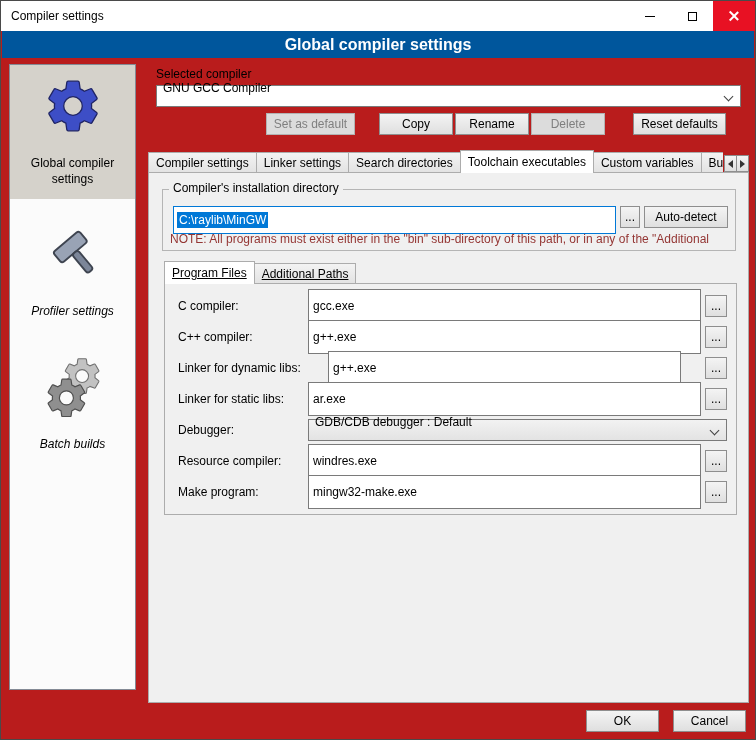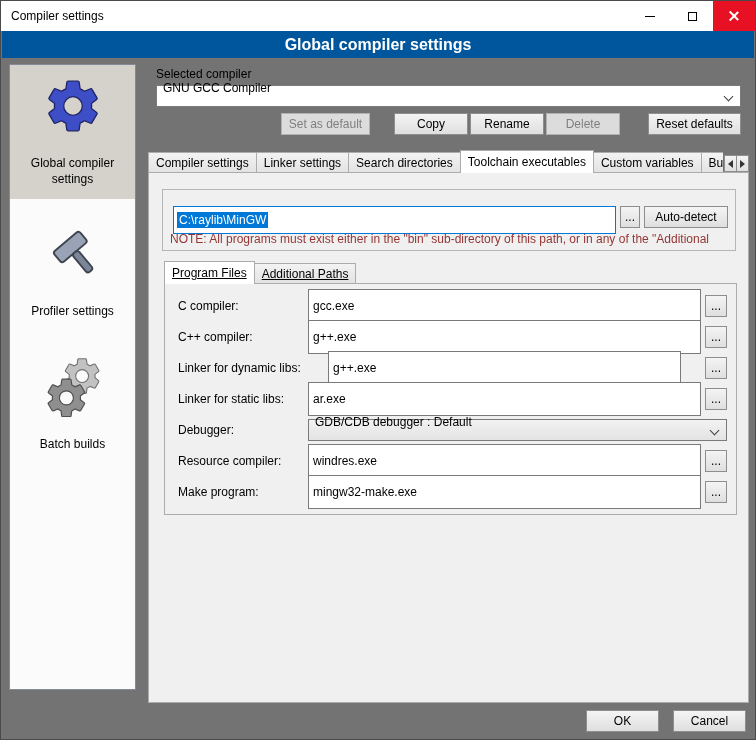--- a/index.html
+++ b/index.html
@@ -2,21 +2,21 @@
 <html><head>
 <meta charset="utf-8">
 <style>
   * { box-sizing: border-box; }
   html,body { margin:0; padding:0; }
   body {
     width:756px; height:740px; position:relative;
     font-family:"Liberation Sans","DejaVu Sans",sans-serif;
     font-size:12px; color:#000; background:#fff;
   }
-  .window { position:absolute; inset:0; border:1px solid #4a4a4a; background:#737373; }
+  .window { position:absolute; inset:0; border:1px solid #4a4a4a; background:#b91c1c; }
 
   
   .titlebar { position:absolute; top:0; left:0; right:0; height:30px; background:#fff; display:flex; align-items:center; }
   .titlebar-title { padding-left:10px; font-size:12px; }
   .caption-buttons { margin-left:auto; display:flex; height:100%; }
   .caption-btn { width:42px; height:100%; display:flex; align-items:center; justify-content:center; cursor:default; }
   .caption-btn.close { background:#E81123; }
   .min-bar { width:10px; height:1px; background:#000; }
   .max-box { width:9px; height:9px; border:1px solid #000; }
   .close-x { position:relative; width:12px; height:12px; }
@@ -25,37 +25,37 @@
   .close-x::after { transform:rotate(-45deg); }
 
   
   .header { position:absolute; top:30px; left:1px; right:1px; height:27px; background:#00569C; color:#fff;
             font-weight:bold; font-size:16px; display:flex; align-items:center; justify-content:center; }
 
   
   .sidebar { position:absolute; left:8px; top:63px; width:127px; height:626px; background:#FBFBFB; border:1px solid #848A95; overflow:hidden; }
   .side-item { display:flex; flex-direction:column; align-items:center; padding:8px 3px 12px; cursor:pointer; }
   .side-item.selected { background:#D5D2CB; }
-  .side-item + .side-item { margin-top:14px; }
+  .side-item + .side-item { margin-top:14px;font-style:italic; }
   .side-icon { width:66px; height:66px; margin-bottom:16px; display:flex; align-items:center; justify-content:center; }
   .side-label { text-align:center; line-height:1.35; }
 
   
   .content { position:absolute; left:147px; top:62px; width:601px; height:640px; }
   .sc-label { position:absolute; left:8px; top:4px; }
   .combo { background:#fff; border:1px solid #7A7A7A; height:22px; display:flex; align-items:center; padding:0 20px 16px 6px; position:relative; cursor:default; }
   .combo.gray { background:linear-gradient(#F2F2F2,#E3E3E3); }
   .chev { position:absolute; right:8px; top:7px; width:7px; height:7px; border-right:1.6px solid #404040; border-bottom:1.6px solid #404040; transform:rotate(45deg); }
   .compiler-combo { position:absolute; left:8px; top:22px; width:585px; }
 
   .btn { height:22px; background:linear-gradient(#F4F4F4,#DFDFDF); border:1px solid #8E8E8E; font-size:12px;
          display:inline-flex; align-items:center; justify-content:center; padding:0 6px; cursor:pointer;
          font-family:"Liberation Sans","DejaVu Sans",sans-serif; }
   .btn.disabled { background:#DCDCDC; color:#7F7F7F; border-color:#B2B2B2; cursor:default; }
-  .btn-row { position:absolute; top:50px; right:8px; display:flex;border-radius:10px; }
+  .btn-row { position:absolute; top:50px; right:23px; display:flex;border-radius:10px; }
   .w-setdef { width:89px; } .w-copy { width:74px; margin-left:24px; } .w-rename { width:74px; margin-left:2px; }
   .w-delete { width:74px; margin-left:2px; } .w-reset { width:93px; margin-left:28px; }
 
   
   .tabstrip { position:absolute; left:0; top:87px; right:26px; height:23px; display:flex; align-items:flex-end; overflow:hidden; }
   .tab { height:21px; border:1px solid #ACACAC; border-bottom:none; background:linear-gradient(#F3F3F3,#E2E2E2);
          padding:0 7px; display:flex; align-items:center; white-space:nowrap; margin-right:-1px; cursor:pointer; }
   .tab.active { height:23px; background:#fff; position:relative; z-index:3; }
   .tab-arrows { position:absolute; top:92px; right:0; display:flex; }
   .tab-arrow { width:13px; height:17px; border:1px solid #8E8E8E; background:linear-gradient(#F4F4F4,#DFDFDF);
@@ -184,20 +184,21 @@
           <span class="tri-left"></span>
         </div>
       <div class="tab-arrow">
           <span class="tri-right"></span>
         </div>
     </div>
 
     <div class="tabpanel">
 
       <div class="groupbox">
+        <span class="group-caption">Compiler's installation directory</span>
         <div class="dir-row">
           <div class="dir-input">
             <span class="sel">C:\raylib\MinGW</span>
           </div>
           <button class="btn browse-btn">...</button>
           <button class="btn autodetect-btn">Auto-detect</button>
         </div>
         <div class="note">NOTE: All programs must exist either in the "bin" sub-directory of this path, or in any of the "Additional</div>
       </div>
 

